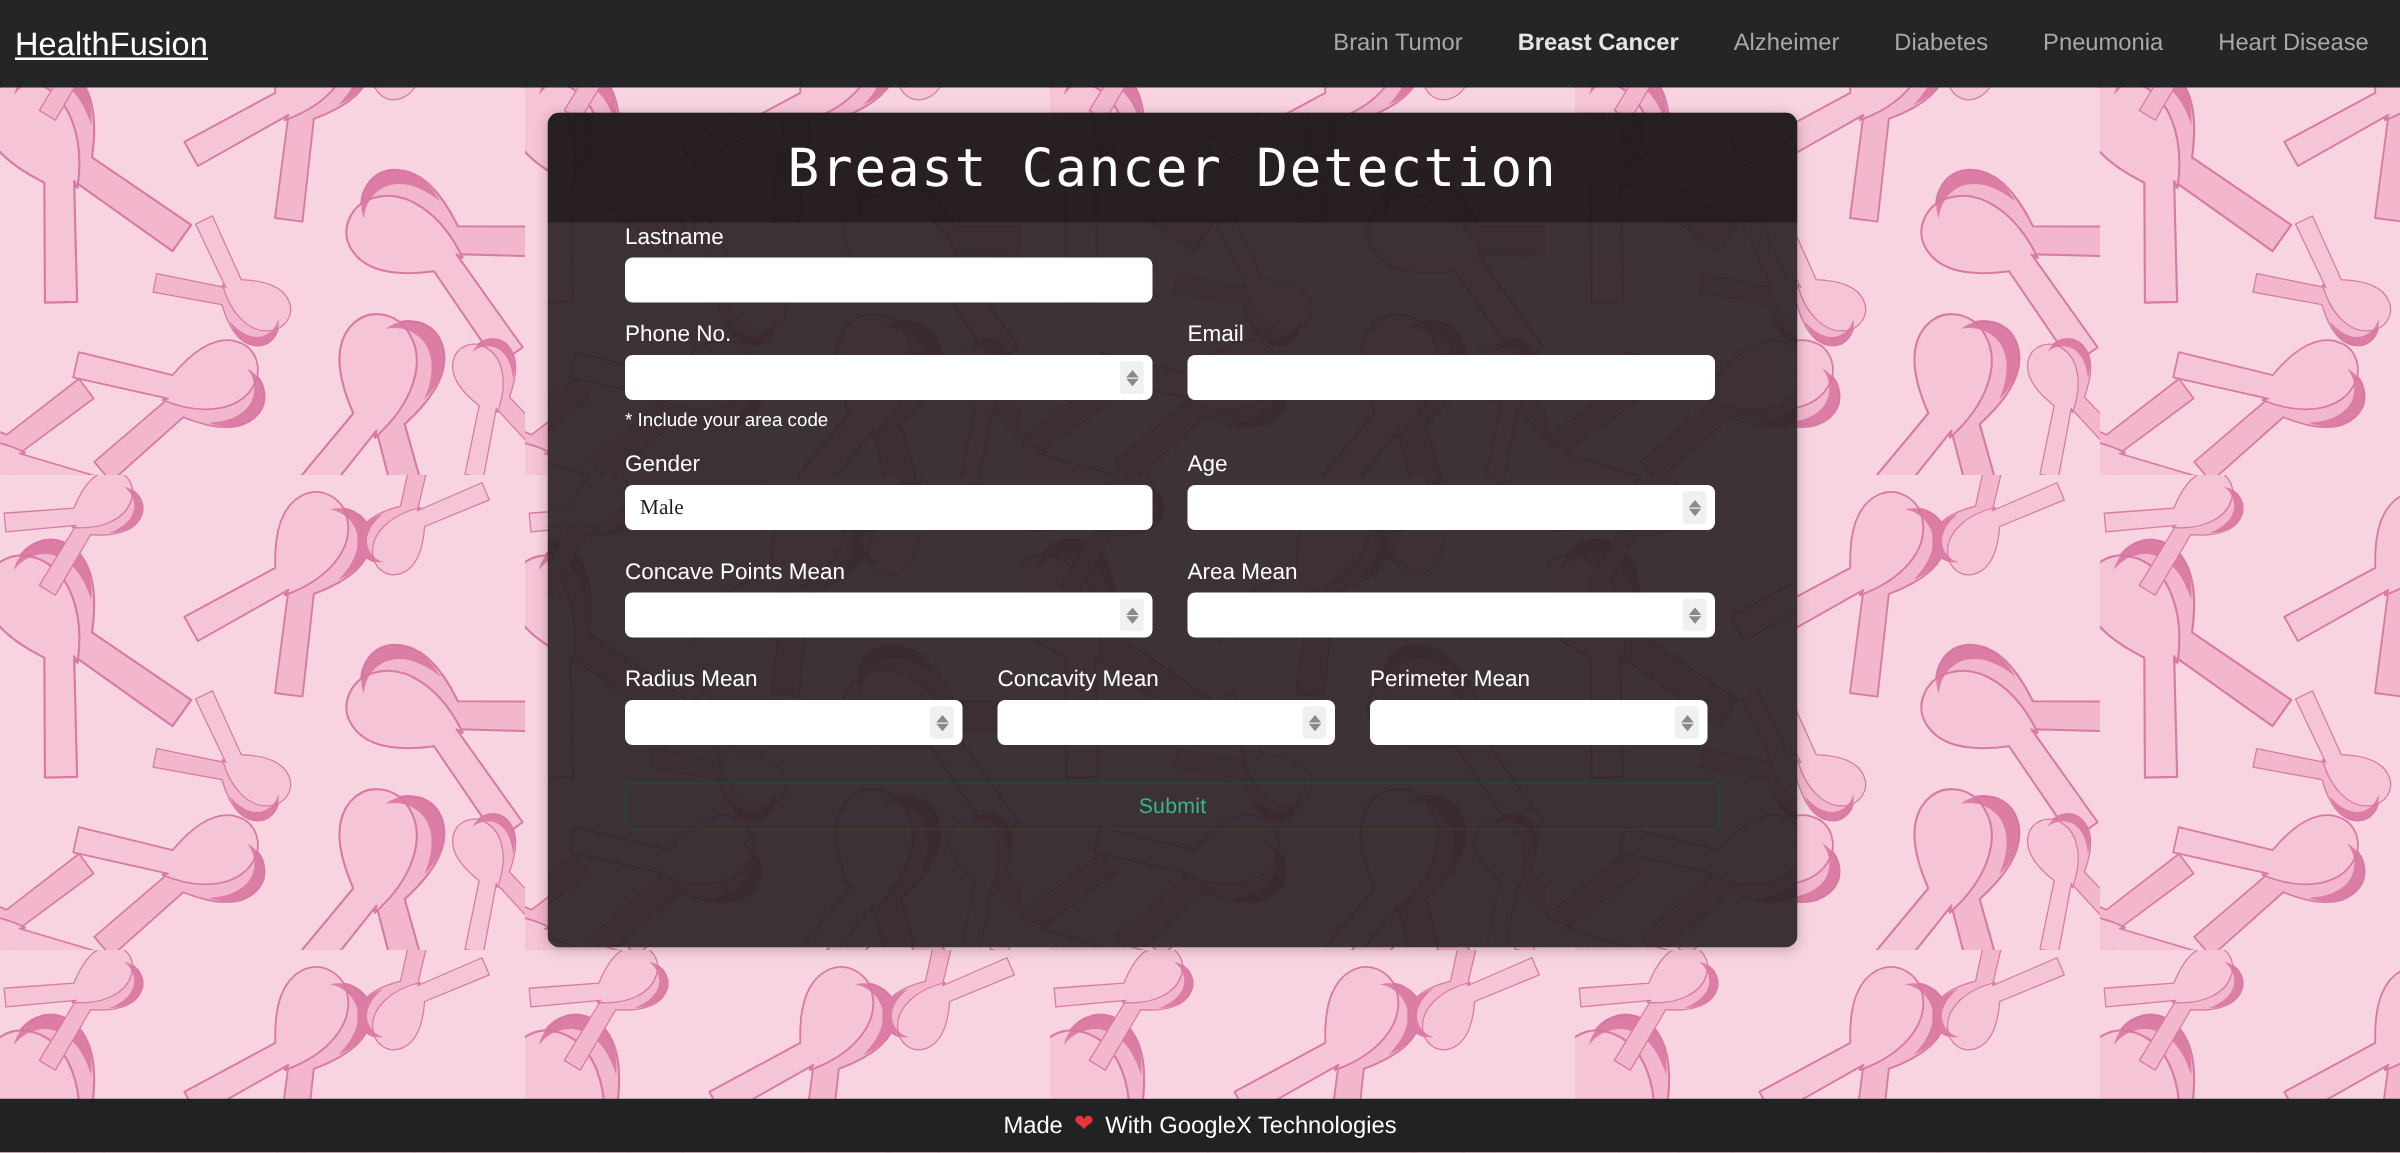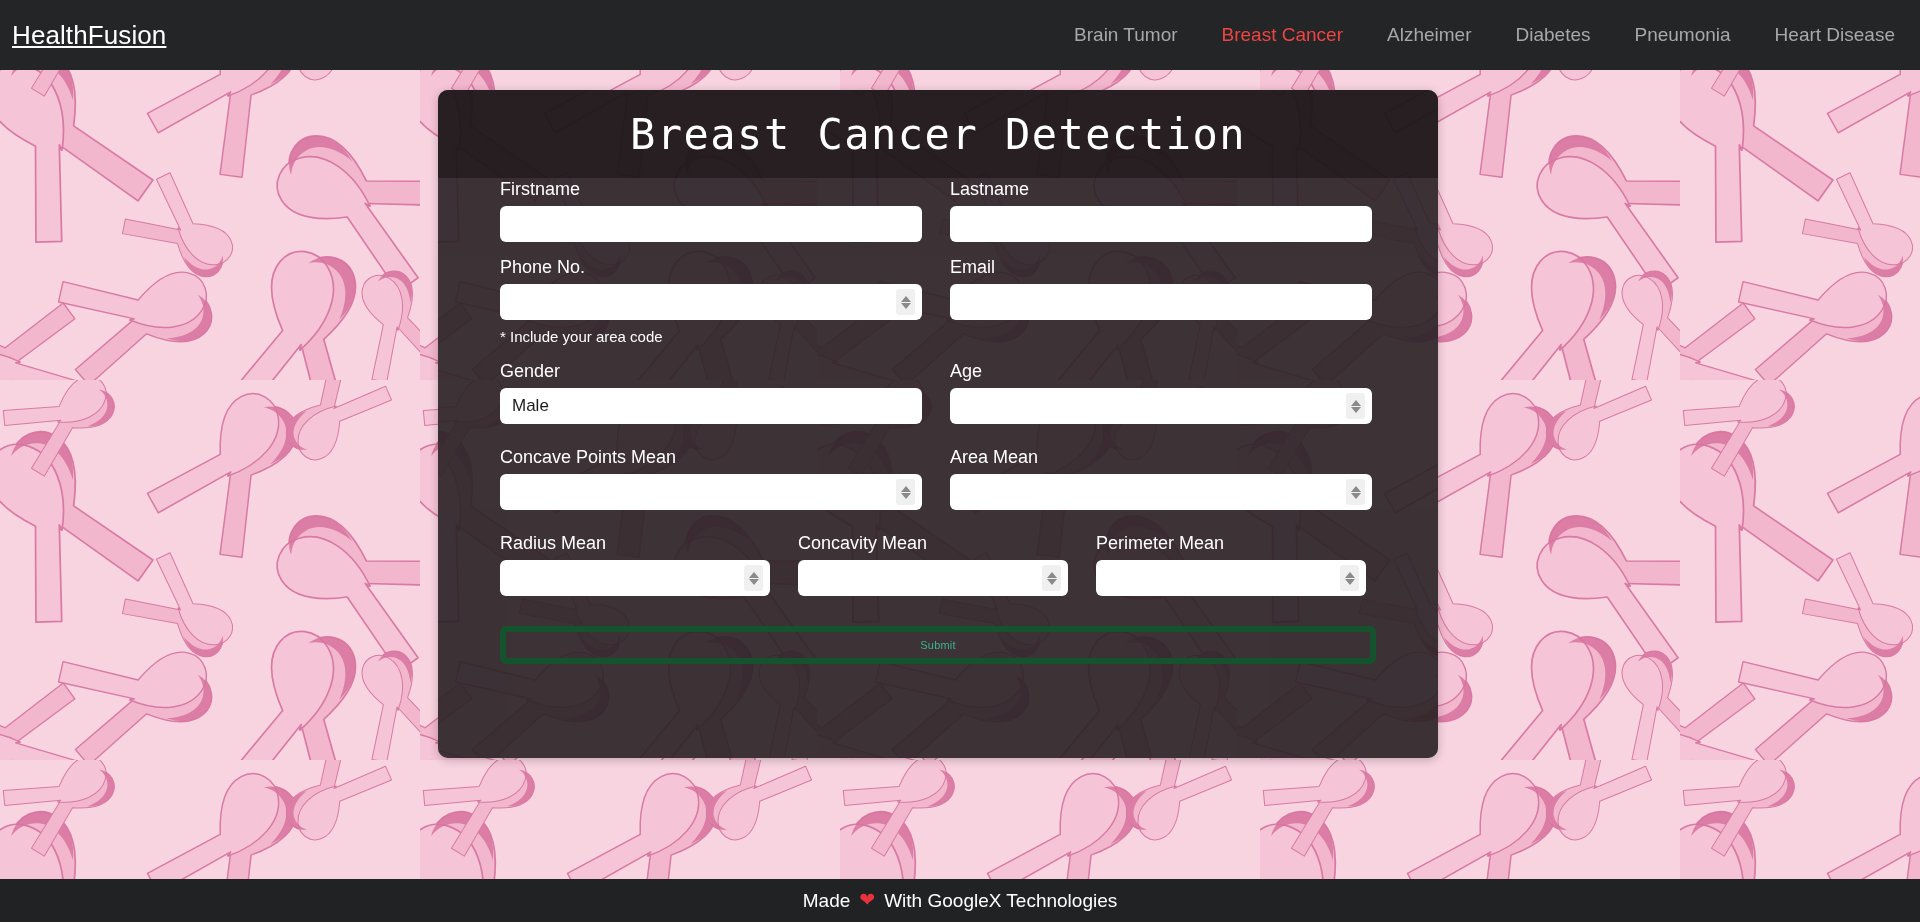--- a/index.html
+++ b/index.html
@@ -54,22 +54,22 @@
     gap: 44px;
     white-space: nowrap;
   }
   .nav-link {
     color: #a6a8ab;
     font-size: 19px;
     text-decoration: none;
     cursor: pointer;
   }
   .nav-link.active {
-    color: #ef4444;
-    font-weight: 400;
+    color: #e5e5e5;
+    font-weight: 700;
   }
 
   
   .card {
     position: absolute;
     left: 438px;
     top: 90px;
     width: 1000px;
     height: 668px;
     border-radius: 10px;
@@ -157,21 +157,21 @@
     position: relative;
     width: 100%;
     height: 36px;
   }
   .txt-input {
     width: 100%;
     height: 36px;
     border: none;
     border-radius: 6px;
     background: #ffffff;
-    font-family: Liberation Sans, sans-serif;
+    font-family: Liberation Serif, serif;
     font-size: 17px;
     color: #1c1c1c;
     padding: 0 12px;
     outline: none;
   }
   .txt-input.with-spin { padding-right: 36px; }
 
   
   .spinner {
     position: absolute;
@@ -206,25 +206,25 @@
 
   .gap-sm { height: 14px; }
   .gap-md { height: 22px; }
   .gap-lg { height: 30px; }
 
   .submit-btn {
     display: block;
     width: 100%;
     height: 38px;
     background: transparent;
-    border: 6px solid #14532d;
+    border: 1px solid #14532d;
     border-radius: 6px;
     color: #38b491;
     font-family: "Liberation Sans", sans-serif;
-    font-size: 11px;
+    font-size: 17px;
     cursor: pointer;
     letter-spacing: 0.2px;
   }
 
   
   .footer {
     position: absolute;
     left: 0; bottom: 0;
     width: 1920px;
     height: 43px;
@@ -302,26 +302,20 @@
   </div>
 
   <div class="card-content">
 
     <h1 class="card-title">Breast Cancer Detection</h1>
 
     <form class="form-area">
 
       <div class="row">
         <div class="field half">
-          <label class="field-label">Firstname</label>
-          <div class="input-wrap">
-            <input class="txt-input" type="text" placeholder="" value="" style="">
-          </div>
-        </div>
-        <div class="field half">
           <label class="field-label">Lastname</label>
           <div class="input-wrap">
             <input class="txt-input" type="text" placeholder="" value="" style="">
           </div>
         </div>
       </div>
 
       <div class="gap-sm"></div>
 
       <div class="row">

